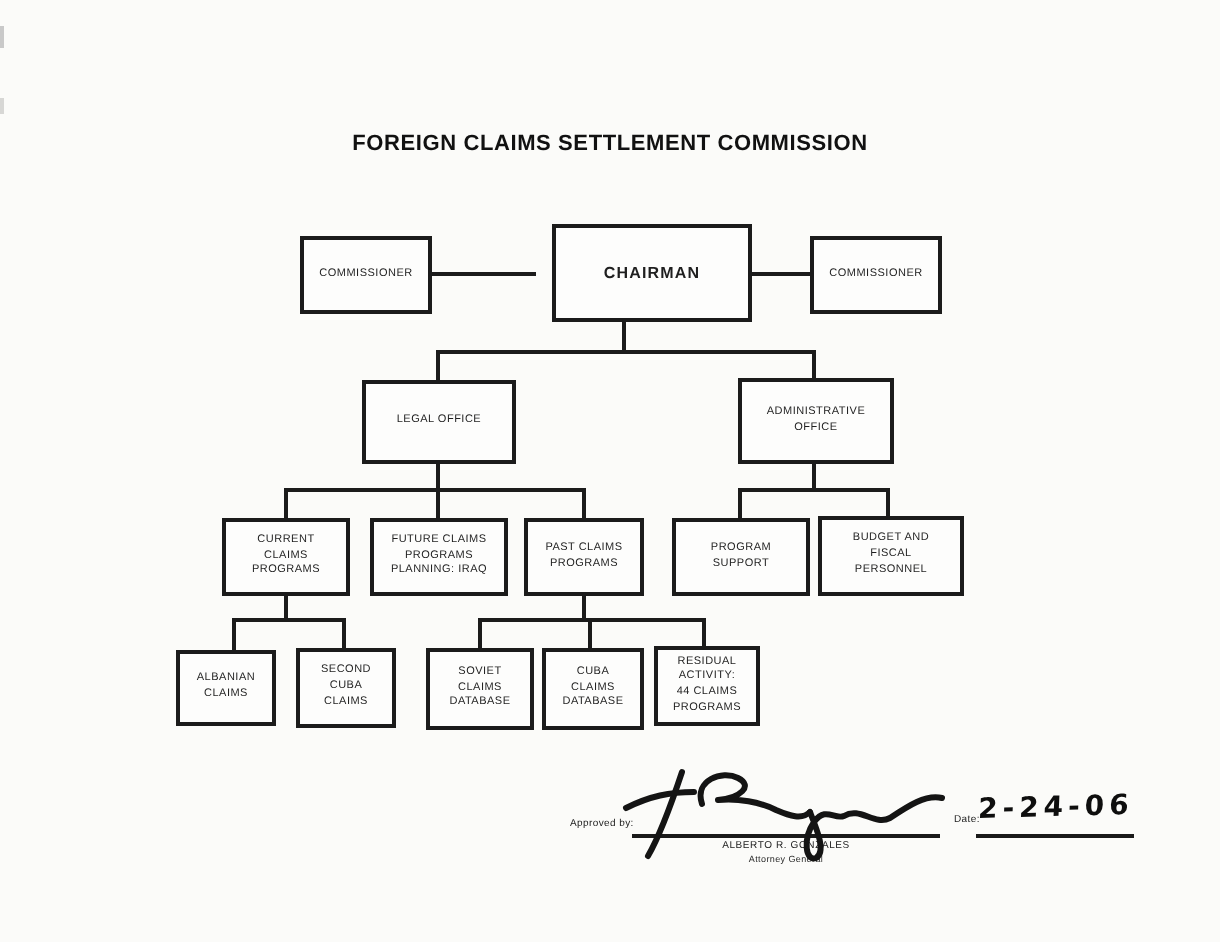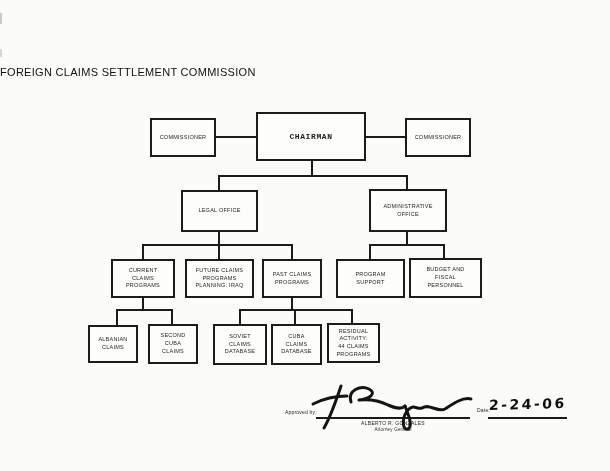--- a/index.html
+++ b/index.html
@@ -14,23 +14,23 @@
     background: #fbfbf9;
     font-family: "Liberation Sans", sans-serif;
     color: #1b1b1b;
     overflow: hidden;
   }
   .chart-title {
     position: absolute;
     top: 66px;
     left: 0;
     width: 610px;
-    text-align: left;
+    text-align: center;
     font-size: 11px;
-    font-weight: normal;
+    font-weight: bold;
     letter-spacing: 0.3px;
     color: #111;
   }
   .node {
     position: absolute;
     box-sizing: border-box;
     border: 2px solid #1b1b1b;
     background: #fdfdfc;
     display: flex;
     align-items: center;
@@ -140,21 +140,21 @@
       <line x1="239" y1="310" x2="353" y2="310"></line>
       <line x1="240" y1="309" x2="240" y2="324"></line>
       <line x1="295" y1="309" x2="295" y2="324"></line>
       <line x1="352" y1="309" x2="352" y2="323"></line>
     </g>
   </svg>
 
   <div class="node" style="left:150px; top:118px; width:66px; height:39px;">
     <span>COMMISSIONER</span>
   </div>
-  <div class="node chairman" style="left:256px; top:112px; width:110px; height:49px;font-family:Liberation Mono, monospace;">
+  <div class="node chairman" style="left:276px; top:112px; width:100px; height:49px;">
     <span>CHAIRMAN</span>
   </div>
   <div class="node" style="left:405px; top:118px; width:66px; height:39px;">
     <span>COMMISSIONER</span>
   </div>
 
   <div class="node" style="left:181px; top:190px; width:77px; height:42px;">
     <span>LEGAL OFFICE</span>
   </div>
   <div class="node" style="left:369px; top:189px; width:78px; height:43px;">

